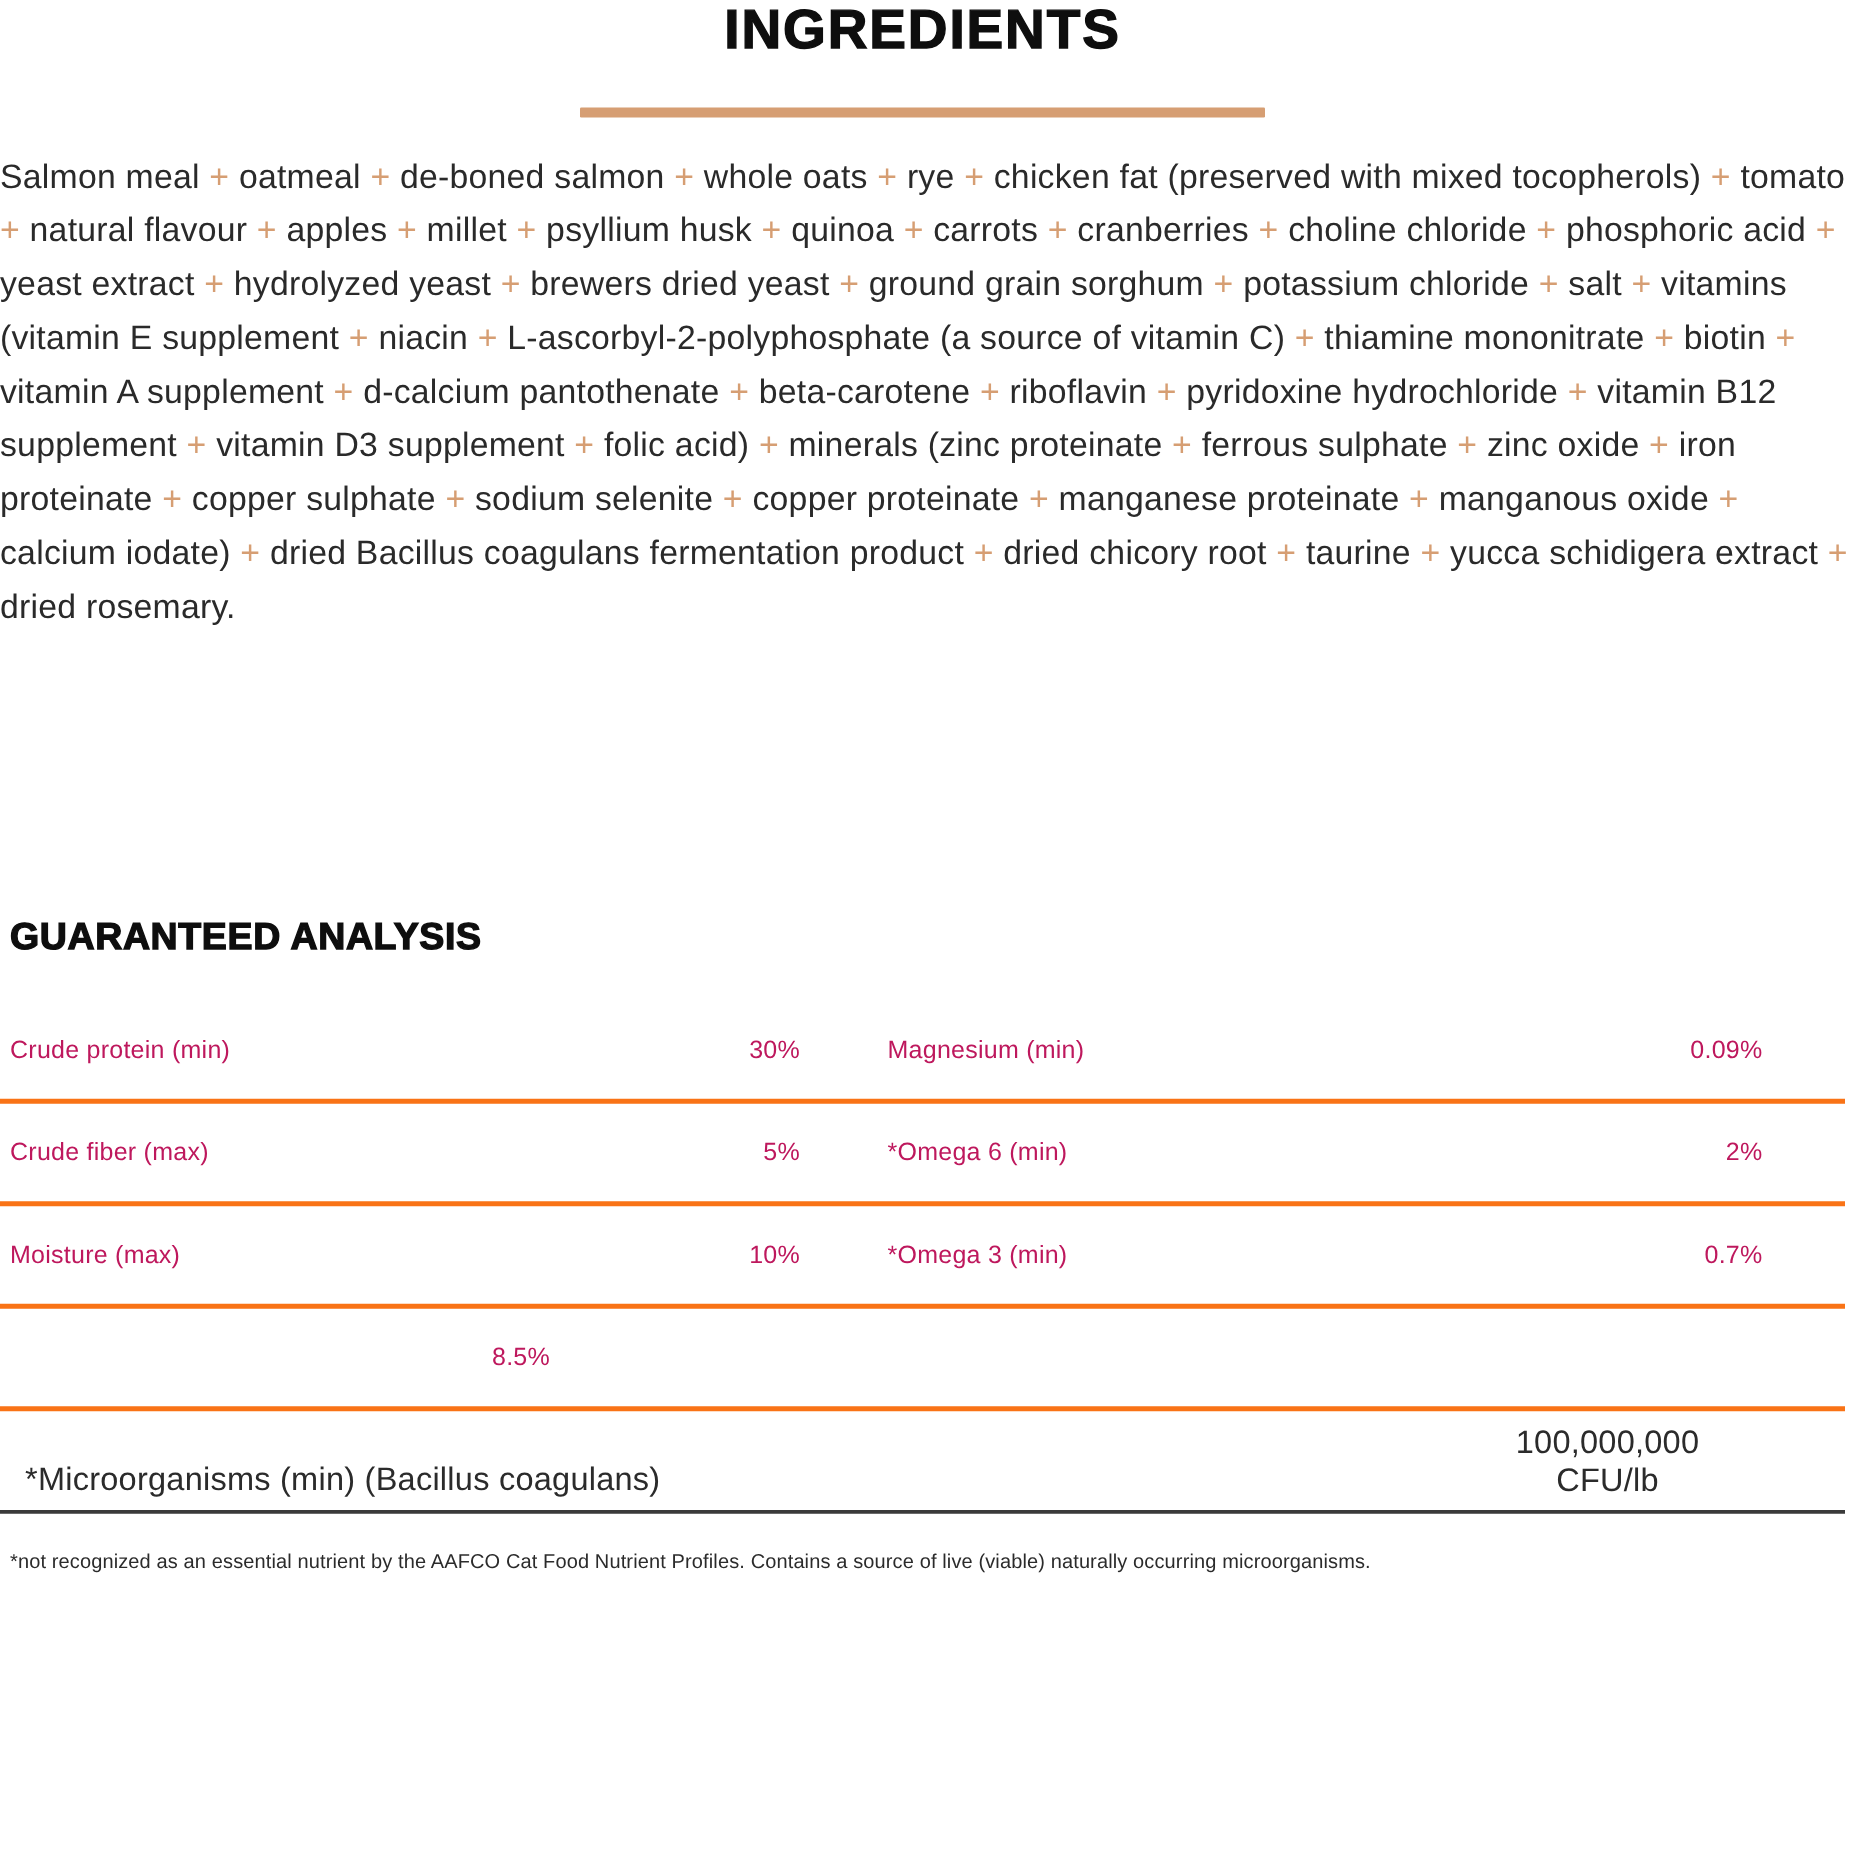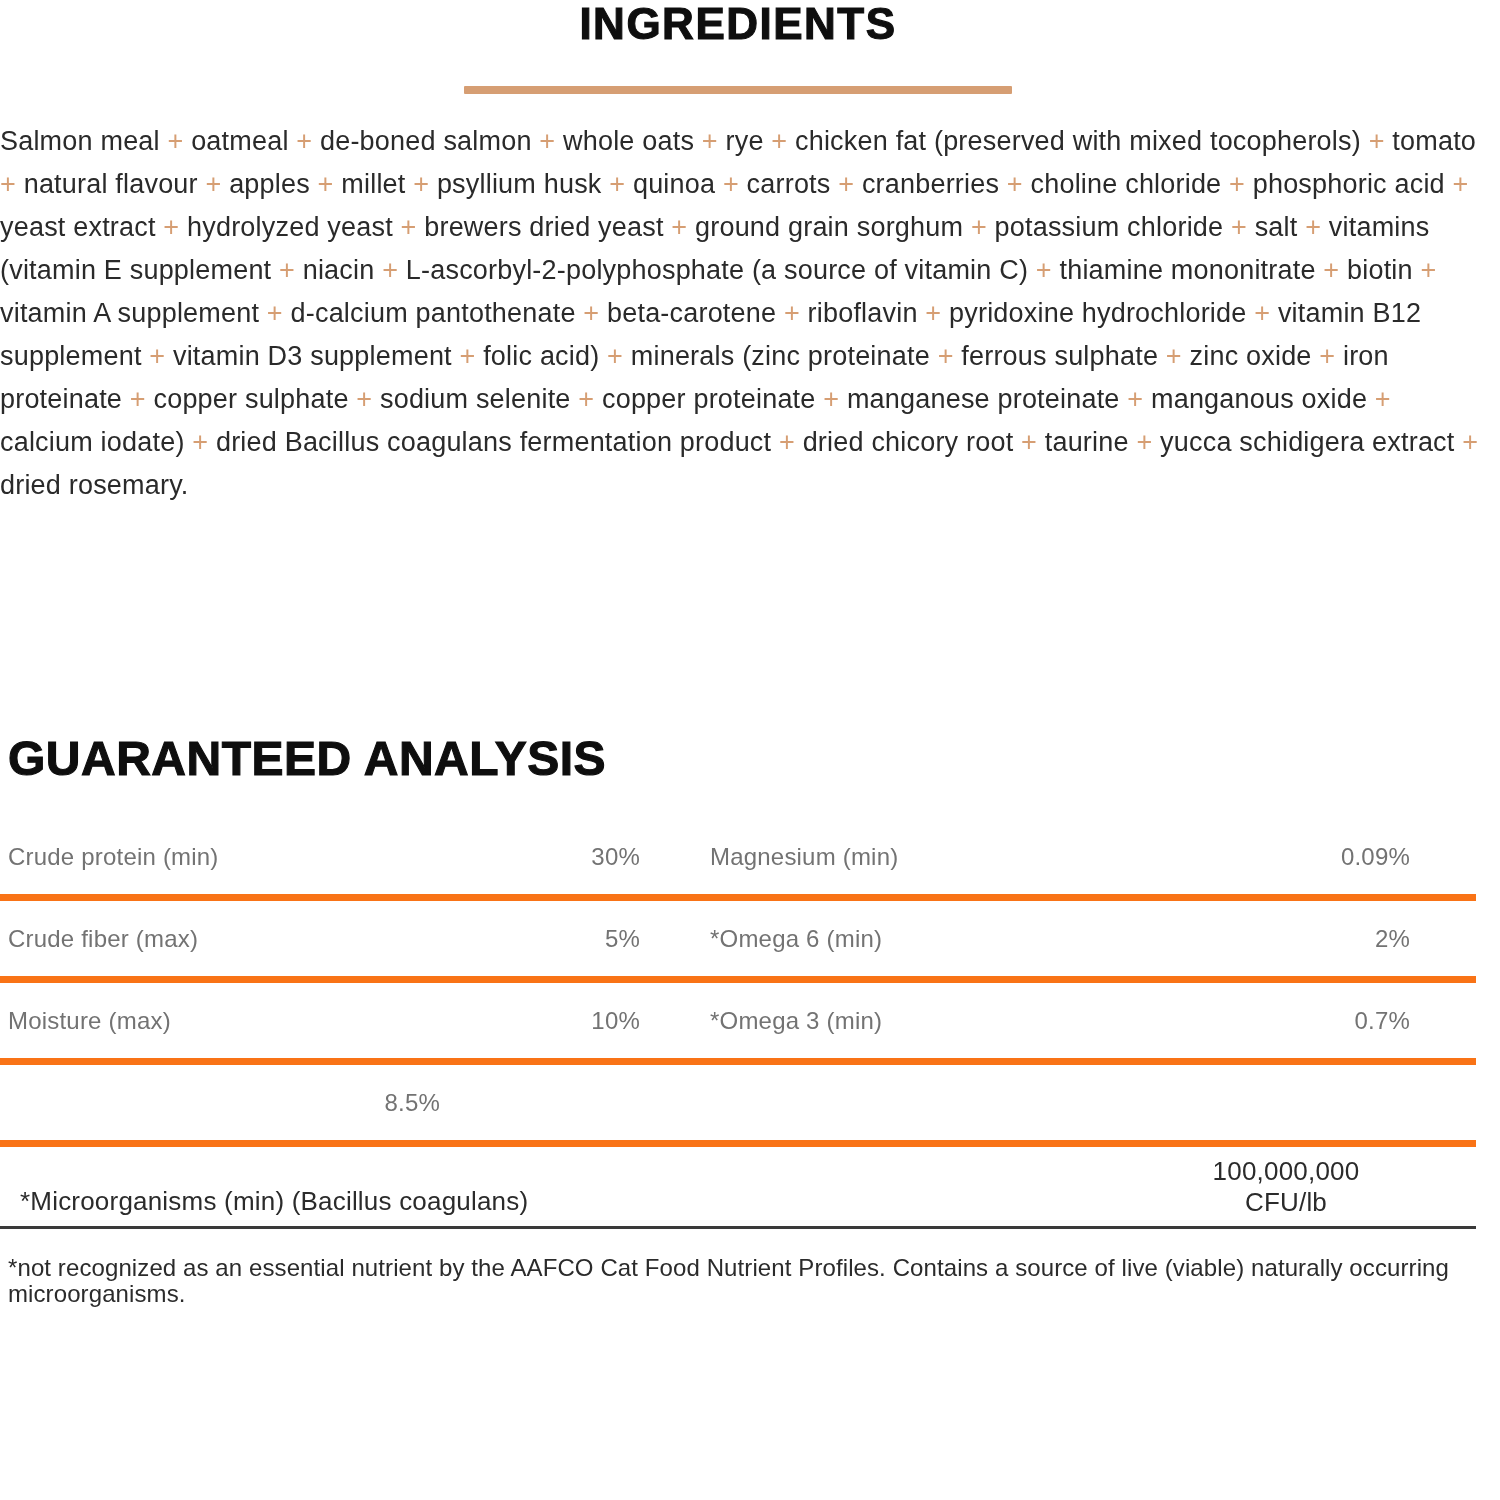--- a/index.html
+++ b/index.html
@@ -42,37 +42,37 @@
     color: #2a2a2a;
     letter-spacing: 0.2px;
   }
   .ingredients .plus {
     font-weight: 400;
   }
 
   
   .ga-title {
     margin: 228px 0 0 8px;
-    font-size: 48px;
+    font-size: 30px;
     line-height: 1;
     font-weight: 700;
     letter-spacing: 0.5px;
     color: #0e0e0e;
     -webkit-text-stroke: 1.1px #0e0e0e;
   }
   .ga-table { margin-top: 36px; }
   .ga-row {
     display: grid;
     grid-template-columns: 440px 200px 62px 508px 200px 90px;
     align-items: center;
     height: 82px;
     box-sizing: border-box;
-    border-bottom: 7px solid #f97316;
-    font-size: 24px;
-    color: #737373;
+    border-bottom: 4px solid #f97316;
+    font-size: 20px;
+    color: #be185d;
     letter-spacing: 0.2px;
   }
   .ga-row .label { padding-left: 8px; text-align: left; }
   .ga-row .value { text-align: right; }
   .ga-row-full {
     display: grid;
     grid-template-columns: 1fr 200px 90px;
     align-items: center;
     height: 82px;
     box-sizing: border-box;
@@ -80,21 +80,21 @@
     font-size: 26px;
     color: #2b2b2b;
     letter-spacing: 0.2px;
   }
   .ga-row-full .label { padding-left: 20px; margin-top: 29px; }
   .ga-row-full .value { text-align: center; }
 
   
   .footnote {
     margin: 26px 8px 0 8px;
-    font-size: 24px;
+    font-size: 16px;
     line-height: 26px;
     color: #2b2b2b;
     letter-spacing: 0.1px;
   }
   .footnote.formulation {
     margin-top: 46px;
     line-height: 29px;
   }
 </style>
 </head>

